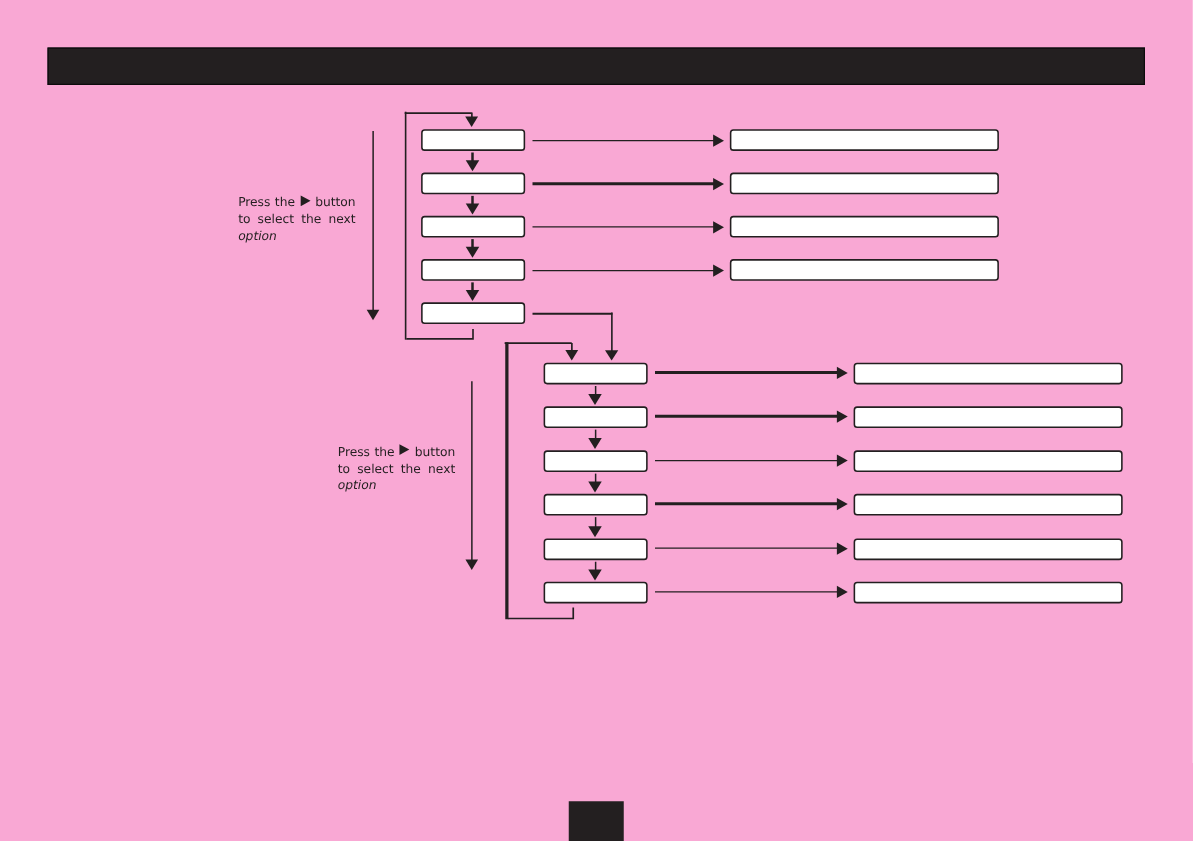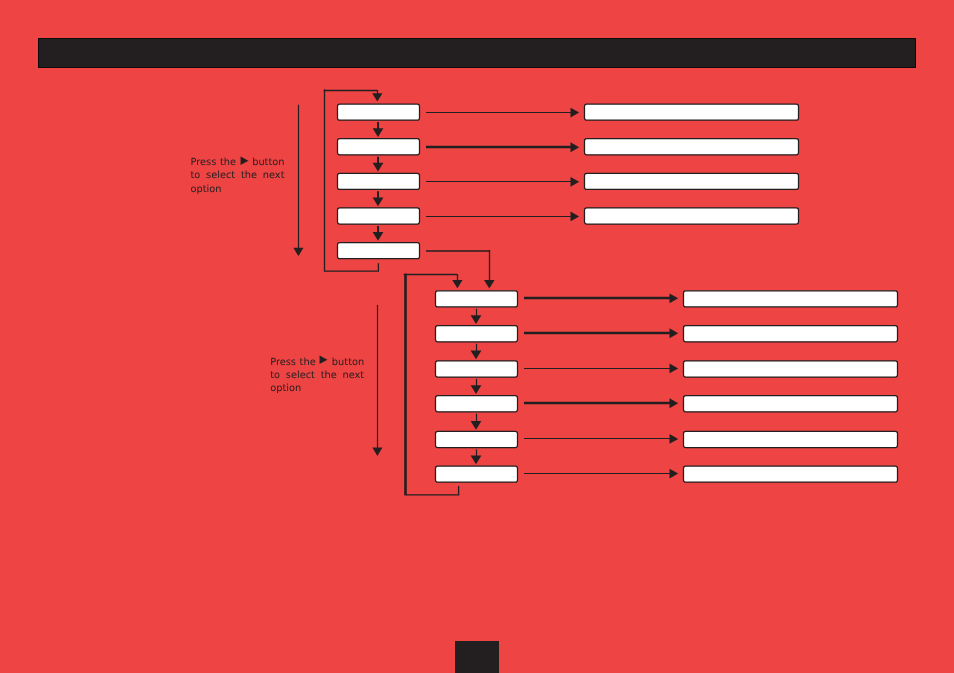--- a/index.html
+++ b/index.html
@@ -1,24 +1,24 @@
 <!DOCTYPE html>
 <html><head>
 <meta charset="utf-8">
 <style>
   html,body{margin:0;padding:0;}
   body{width:954px;height:673px;background:#fff;overflow:hidden;
        font-family:"Liberation Sans",sans-serif;
        -webkit-font-smoothing:antialiased;text-rendering:geometricPrecision;}
-  #page{position:relative;width:954px;height:673px;background:#ef4444;}
+  #page{position:relative;width:954px;height:673px;background:#f9a8d4;}
   .hdrbar{position:absolute;background:#231f20;}
   .note{position:absolute;font-family:"DejaVu Sans",sans-serif;
         font-size:9.8px;line-height:13.1px;color:#231f20;}
   .nline{text-align:justify;text-align-last:justify;}
-  .nline.nlast{text-align-last:left;}
+  .nline.nlast{text-align-last:left;font-style:italic;}
   .tri{display:inline-block;width:9.0px;height:0;vertical-align:baseline;position:relative;}
   .tri svg{position:absolute;left:0;top:-9.9px;}
   
   #flow{position:absolute;left:0;top:0;}
 </style>
 </head>
 <body>
 
 <div id="page">
 

